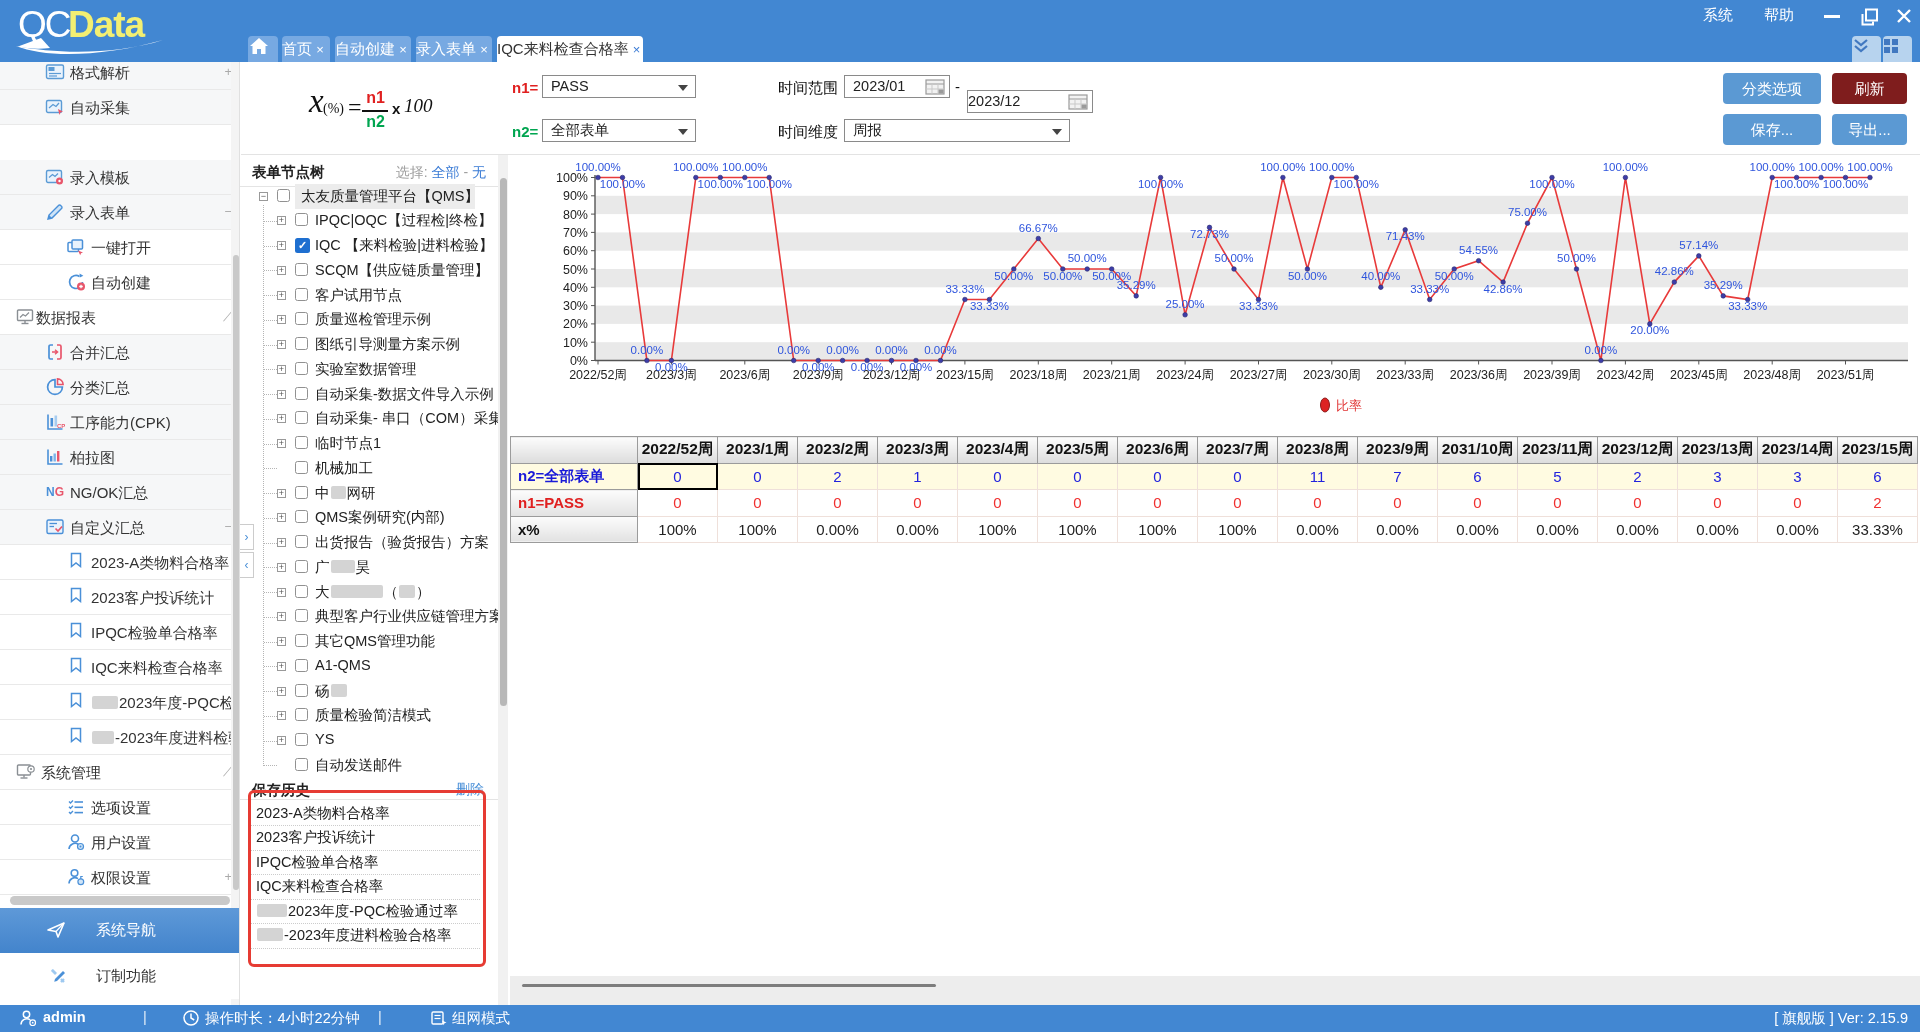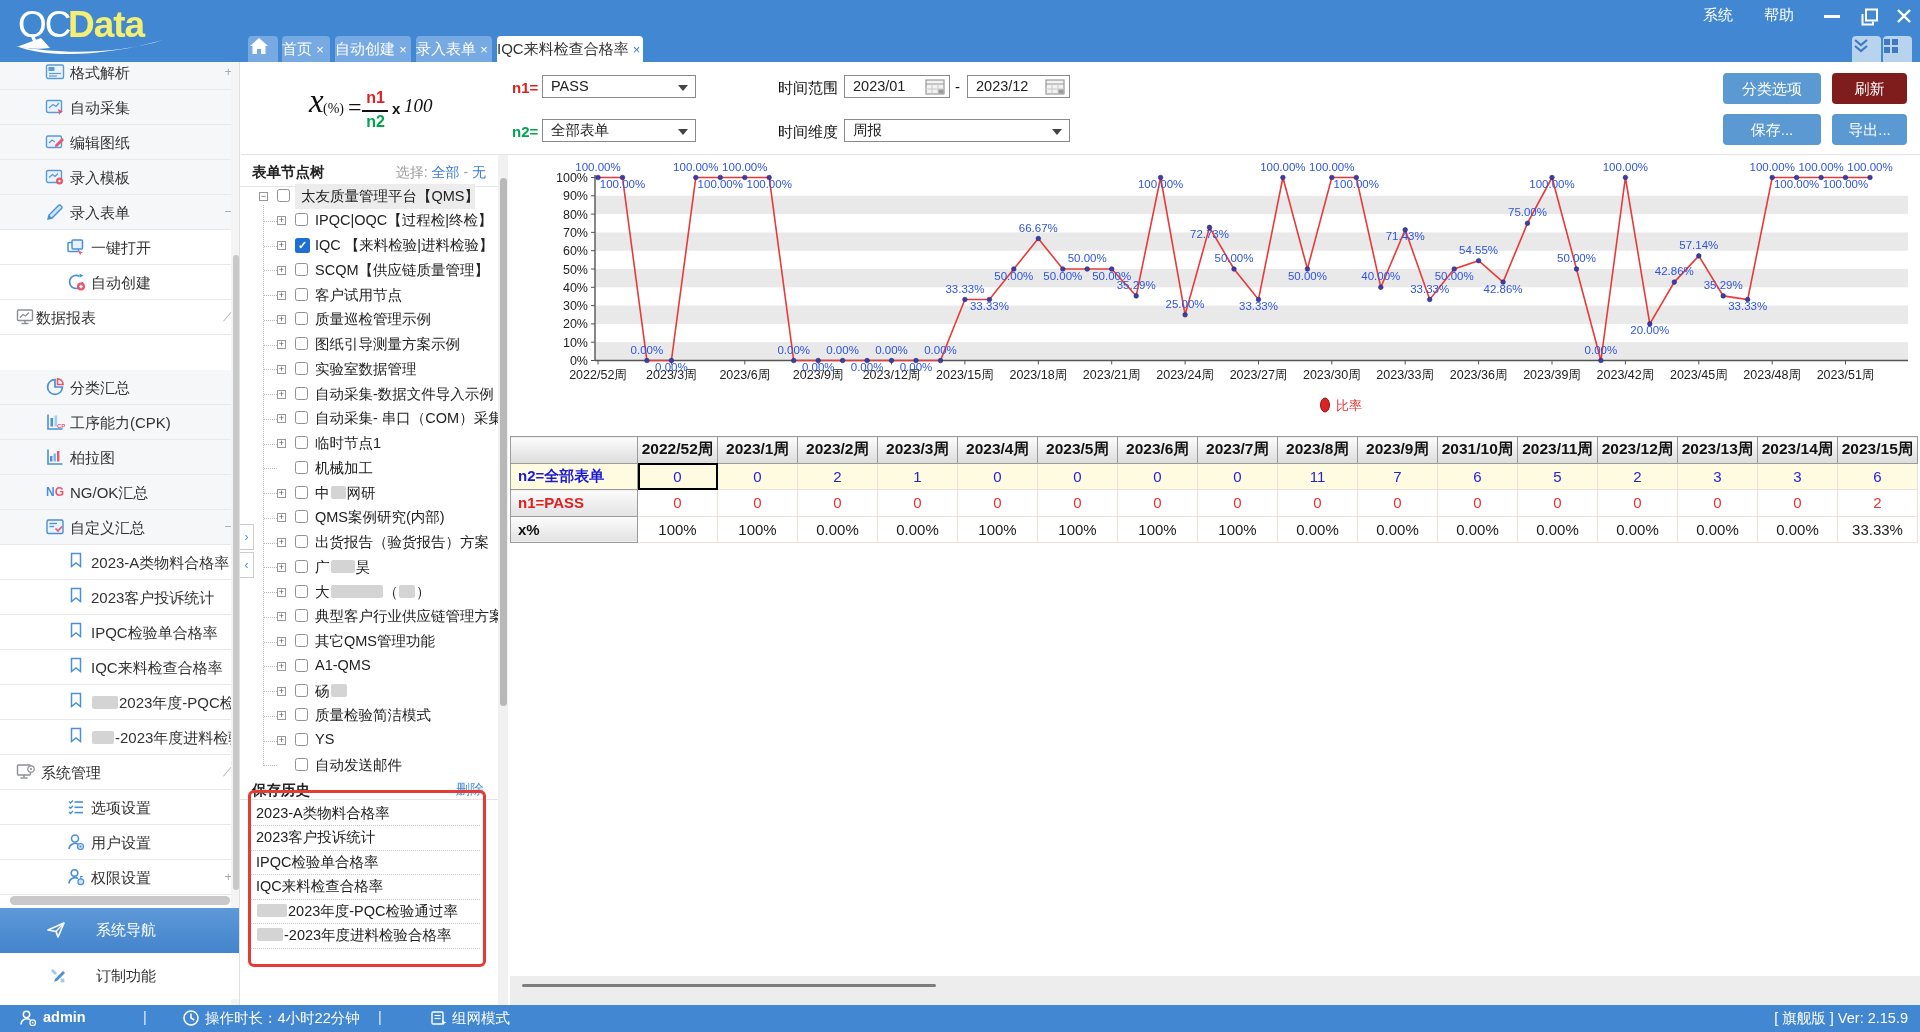--- a/index.html
+++ b/index.html
@@ -82,28 +82,20 @@
         <span style="position:absolute;right:8px;top:9px;color:#aaa;font-size:13px">+</span>
       </div>
 <div style="position:absolute;left:0;top:90.0px;width:240px;height:35.0px;background:#f6f7f8;border-bottom:1px solid #e9e9e9;overflow:hidden">
         <span style="position:absolute;left:45px;top:7px;width:20px;height:20px;text-align:center;line-height:18px"><svg width="20" height="20" viewBox="0 0 20 20" style="">
             <rect x="1.5" y="3.5" width="15" height="12" rx="1.5" fill="#eaf3fc" stroke="#5b9bd5" stroke-width="1.4"></rect>
             <polyline points="4,11 8,7.5 11,9.5 14,6" fill="none" stroke="#5b9bd5" stroke-width="1.3"></polyline>
             <path d="M13 12 l5 2.5 -2.5 1 -1 2.5 z" fill="#e8566b"></path>
           </svg></span>
         <span style="position:absolute;left:70px;top:8.5px;font-size:15px;color:#333;white-space:nowrap">自动采集</span>
       </div>
-<div style="position:absolute;left:0;top:125.0px;width:240px;height:35.0px;background:#f6f7f8;border-bottom:1px solid #e9e9e9;overflow:hidden">
-        <span style="position:absolute;left:45px;top:7px;width:20px;height:20px;text-align:center;line-height:18px"><svg width="20" height="20" viewBox="0 0 20 20" style="">
-            <rect x="1.5" y="4" width="15" height="11.5" rx="1.5" fill="#eaf3fc" stroke="#5b9bd5" stroke-width="1.4"></rect>
-            <polyline points="4,11 7,8 10,10" fill="none" stroke="#5b9bd5" stroke-width="1.2"></polyline>
-            <path d="M10.5 12.5 l6.5-6.5 2 2 -6.5 6.5 -2.6 .6 z" fill="#e8566b"></path>
-          </svg></span>
-        <span style="position:absolute;left:70px;top:8.5px;font-size:15px;color:#333;white-space:nowrap">编辑图纸</span>
-      </div>
 <div style="position:absolute;left:0;top:160.0px;width:240px;height:35.0px;background:#f6f7f8;border-bottom:1px solid #e9e9e9;overflow:hidden">
         <span style="position:absolute;left:45px;top:7px;width:20px;height:20px;text-align:center;line-height:18px"><svg width="20" height="20" viewBox="0 0 20 20" style="">
             <rect x="1.5" y="3.5" width="15" height="12" rx="1.5" fill="#eaf3fc" stroke="#5b9bd5" stroke-width="1.4"></rect>
             <polyline points="4,10.5 7.5,7.5 10,9.5 13,6.5" fill="none" stroke="#5b9bd5" stroke-width="1.3"></polyline>
             <circle cx="14.5" cy="14" r="3.5" fill="#e8566b"></circle>
             <circle cx="14.5" cy="14" r="1.2" fill="#fff"></circle>
           </svg></span>
         <span style="position:absolute;left:70px;top:8.5px;font-size:15px;color:#333;white-space:nowrap">录入模板</span>
       </div>
 <div style="position:absolute;left:0;top:195.0px;width:240px;height:35.0px;background:#f6f7f8;border-bottom:1px solid #e9e9e9;overflow:hidden">
@@ -133,20 +125,28 @@
       </div>
 <div style="position:absolute;left:0;top:300.0px;width:240px;height:35.0px;background:#fff;border-bottom:1px solid #e9e9e9;overflow:hidden">
         <span style="position:absolute;left:16px;top:7px;width:20px;height:20px;text-align:center;line-height:18px"><svg width="20" height="20" viewBox="0 0 20 20" style="">
             <rect x="1.5" y="3" width="15" height="10.5" rx="1" fill="#fff" stroke="#8a8f94" stroke-width="1.4"></rect>
             <polyline points="4,10.5 7,7.5 9.5,9 13,5.5" fill="none" stroke="#8a8f94" stroke-width="1.2"></polyline>
             <line x1="9" y1="13.5" x2="9" y2="16" stroke="#8a8f94" stroke-width="1.4"></line>
             <line x1="5.5" y1="16.5" x2="12.5" y2="16.5" stroke="#8a8f94" stroke-width="1.4"></line>
           </svg></span>
         <span style="position:absolute;left:36px;top:8.5px;font-size:15px;color:#333;white-space:nowrap">数据报表</span>
         <span style="position:absolute;right:8px;top:9px;color:#aaa;font-size:13px">⟋</span>
+      </div>
+<div style="position:absolute;left:0;top:335.0px;width:240px;height:35.0px;background:#f6f7f8;border-bottom:1px solid #e9e9e9;overflow:hidden">
+        <span style="position:absolute;left:45px;top:7px;width:20px;height:20px;text-align:center;line-height:18px"><svg width="20" height="20" viewBox="0 0 20 20" style="">
+            <path d="M8 3 H5.5 a1.5 1.5 0 0 0 -1.5 1.5 v11 a1.5 1.5 0 0 0 1.5 1.5 H8" fill="none" stroke="#4a90d8" stroke-width="1.7"></path>
+            <path d="M12 3 h2.5 a1.5 1.5 0 0 1 1.5 1.5 v11 a1.5 1.5 0 0 1 -1.5 1.5 H12" fill="none" stroke="#e8566b" stroke-width="1.7"></path>
+            <path d="M7 10 h5 m-2 -2.2 l2.6 2.2 -2.6 2.2" fill="none" stroke="#e8566b" stroke-width="1.4"></path>
+          </svg></span>
+        <span style="position:absolute;left:70px;top:8.5px;font-size:15px;color:#333;white-space:nowrap">合并汇总</span>
       </div>
 <div style="position:absolute;left:0;top:370.0px;width:240px;height:35.0px;background:#f6f7f8;border-bottom:1px solid #e9e9e9;overflow:hidden">
         <span style="position:absolute;left:45px;top:7px;width:20px;height:20px;text-align:center;line-height:18px"><svg width="20" height="20" viewBox="0 0 20 20" style="">
             <path d="M10 10 V2.6 A7.4 7.4 0 1 0 17.4 10 z" fill="none" stroke="#4a90d8" stroke-width="1.7"></path>
             <path d="M12.5 7.5 V1.9 A5.6 5.6 0 0 1 18.1 7.5 z" fill="none" stroke="#e8566b" stroke-width="1.6"></path>
           </svg></span>
         <span style="position:absolute;left:70px;top:8.5px;font-size:15px;color:#333;white-space:nowrap">分类汇总</span>
       </div>
 <div style="position:absolute;left:0;top:405.0px;width:240px;height:35.0px;background:#f6f7f8;border-bottom:1px solid #e9e9e9;overflow:hidden">
         <span style="position:absolute;left:45px;top:7px;width:20px;height:20px;text-align:center;line-height:18px"><svg width="20" height="20" viewBox="0 0 20 20" style="">
@@ -299,21 +299,21 @@
   <span class="abs" style="left:537px;top:17px;font-size:15px;color:#111">时间范围：</span>
   <div class="ctl" style="left:603px;top:13px;width:106px;line-height:21px;padding-left:8px">2023/01<span style="position:absolute;right:4px;top:2px"><svg width="20" height="18" viewBox="0 0 20 18" style="">
           <rect x="1" y="2" width="18" height="14" fill="#f2f2f2" stroke="#9a9a9a" stroke-width="1.2"></rect>
           <line x1="1" y1="6" x2="19" y2="6" stroke="#9a9a9a" stroke-width="1"></line>
           <line x1="7" y1="6" x2="7" y2="16" stroke="#c9c9c9" stroke-width="1"></line>
           <line x1="13" y1="6" x2="13" y2="16" stroke="#c9c9c9" stroke-width="1"></line>
           <line x1="1" y1="11" x2="19" y2="11" stroke="#c9c9c9" stroke-width="1"></line>
           <rect x="13.5" y="11.5" width="5" height="4" fill="#9a9a9a"></rect>
         </svg></span></div>
   <span class="abs" style="left:714px;top:16px;font-size:15px;color:#111">-</span>
-  <div class="ctl" style="left:726px;top:13px;width:103px;line-height:21px;padding-left:8px">2023/12<span style="position:absolute;right:4px;top:2px"><svg width="20" height="18" viewBox="0 0 20 18" style="">
+  <div class="ctl" style="left:726px;top:28px;width:126px;line-height:21px;padding-left:0">2023/12<span style="position:absolute;right:4px;top:2px"><svg width="20" height="18" viewBox="0 0 20 18" style="">
           <rect x="1" y="2" width="18" height="14" fill="#f2f2f2" stroke="#9a9a9a" stroke-width="1.2"></rect>
           <line x1="1" y1="6" x2="19" y2="6" stroke="#9a9a9a" stroke-width="1"></line>
           <line x1="7" y1="6" x2="7" y2="16" stroke="#c9c9c9" stroke-width="1"></line>
           <line x1="13" y1="6" x2="13" y2="16" stroke="#c9c9c9" stroke-width="1"></line>
           <line x1="1" y1="11" x2="19" y2="11" stroke="#c9c9c9" stroke-width="1"></line>
           <rect x="13.5" y="11.5" width="5" height="4" fill="#9a9a9a"></rect>
         </svg></span></div>
 
   <span class="abs" style="left:271px;top:61px;font-size:15px;font-weight:bold;color:#00a550">n2=</span>
   <div class="ctl" style="left:301px;top:57px;width:154px;line-height:21px;padding-left:8px">全部表单<span class="arrow"></span></div>

